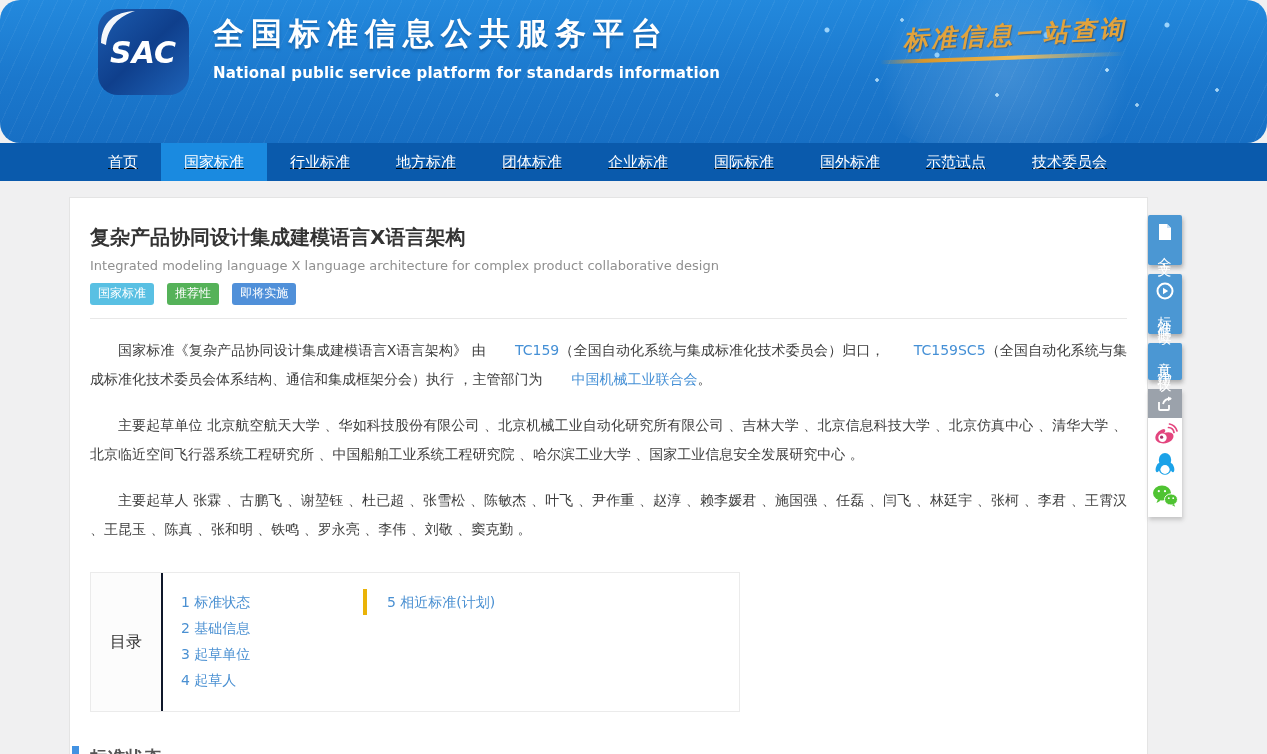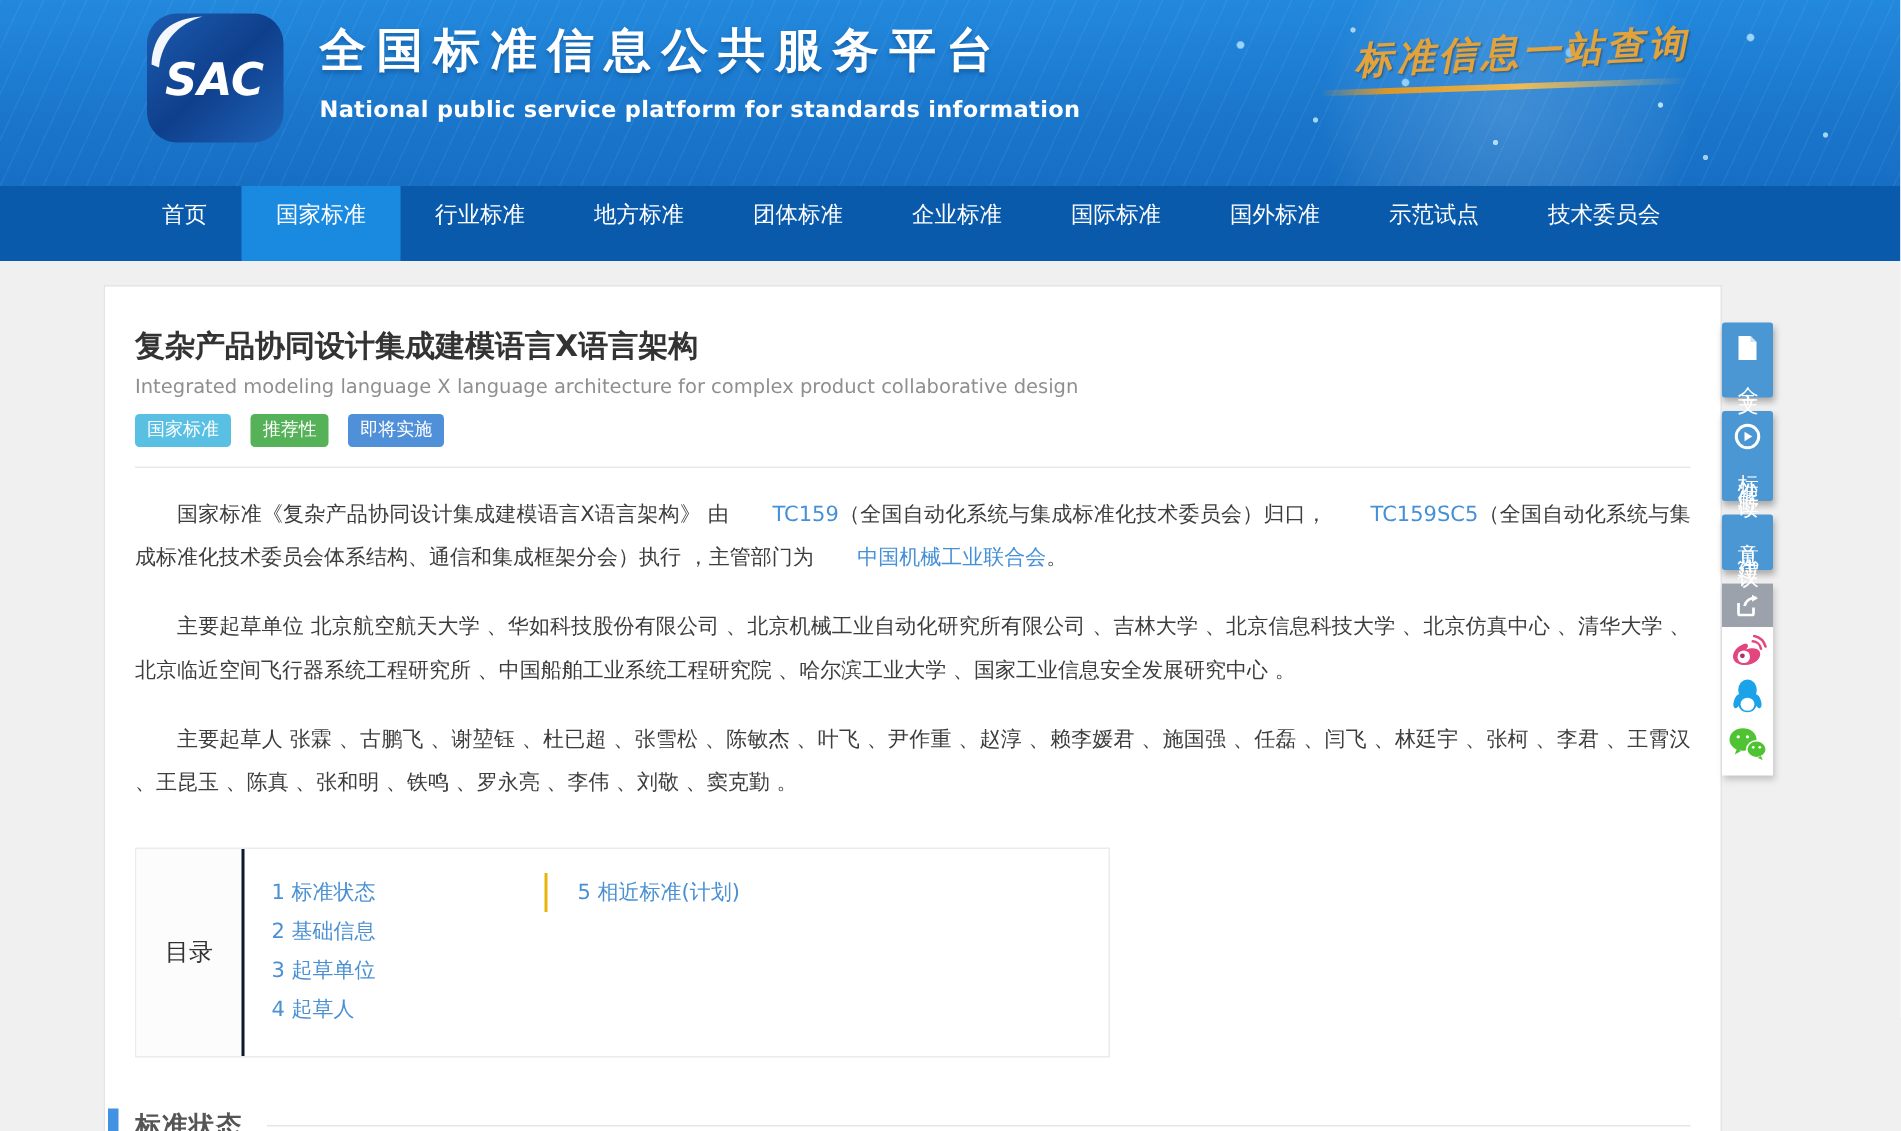--- a/index.html
+++ b/index.html
@@ -1,21 +1,21 @@
 <!DOCTYPE html>
 <html><head>
 <meta charset="utf-8">
 <style>
   * { margin:0; padding:0; box-sizing:border-box; }
   html,body { width:1267px; height:754px; }
   body { font-family:"DejaVu Sans","Liberation Sans",sans-serif; background:#f0f0f1; }
   #app { position:relative; width:1267px; height:754px; overflow:hidden; background:#f0f0f1; }
 
   
-  .hdr { position:relative; height:124px; background:linear-gradient(180deg,#2389dd 0%,#1b78cd 55%,#176fc4 100%); overflow:hidden; }
+  .hdr { position:relative; height:143px; background:linear-gradient(180deg,#2389dd 0%,#1b78cd 55%,#176fc4 100%); overflow:hidden;border-radius:20px; }
   .hdr::before { content:''; position:absolute; inset:0;
     background:repeating-linear-gradient(115deg, rgba(255,255,255,0.05) 0 1px, transparent 1px 13px); }
   .hdr-globe { position:absolute; left:855px; top:-30px; width:300px; height:190px; border-radius:50%;
     background:radial-gradient(circle at 50% 55%, rgba(255,255,255,0.16) 0%, rgba(255,255,255,0.05) 55%, transparent 68%); }
   .hdr-dots { position:absolute; right:0; top:0; width:480px; height:124px;
     background-image:
       radial-gradient(circle 3px at 40px 30px, rgba(170,220,255,0.9) 0 2px, transparent 3px),
       radial-gradient(circle 2px at 90px 80px, rgba(200,235,255,0.8) 0 1.5px, transparent 2px),
       radial-gradient(circle 3px at 150px 55px, rgba(160,215,255,0.9) 0 2px, transparent 3px),
       radial-gradient(circle 2px at 210px 95px, rgba(210,240,255,0.8) 0 1.5px, transparent 2px),
@@ -31,21 +31,21 @@
     text-shadow:0 2px 3px rgba(0,40,90,0.35); }
   .brand-sub { margin-top:9px; font-size:15px; font-weight:bold; letter-spacing:0.2px; white-space:nowrap; }
   .slogan { position:absolute; left:903px; top:17px; width:260px; color:#e2a33c; font-size:25px; font-weight:bold;
     font-style:italic; letter-spacing:3px; white-space:nowrap; transform:rotate(-3deg);
     text-shadow:1px 1px 1px rgba(60,30,0,0.35); font-family:"DejaVu Serif","Liberation Serif",serif; }
   .slogan-line { position:absolute; left:880px; top:56px; width:245px; height:4px; border-radius:3px;
     transform:rotate(-2deg);
     background:linear-gradient(90deg, rgba(216,150,40,0) 0%, #d8962a 18%, #eebb55 55%, rgba(216,150,40,0) 100%); }
 
   
-  .nav { display:flex; height:50px; background:#0a5aac; padding-left:85px; }
+  .nav { display:flex; height:38px; background:#0a5aac; padding-left:85px;text-decoration:underline; }
   .nav a { display:block; line-height:38px; padding:0 23px; color:#fff; font-size:15px; text-decoration:none; white-space:nowrap; cursor:pointer; }
   .nav a.active { background:#1a8ae0; }
 
   
   .main { position:relative; }
   .card { position:absolute; left:69px; top:16px; width:1079px; height:584px; min-height:584px;
     background:#fff; border:1px solid #e4e4e4; padding:0 20px; }
   .std-title { padding-top:26px; font-size:20px; font-weight:bold; color:#333; }
   .std-en { margin-top:7px; font-size:13px; color:#8f8f8f; }
   .tags { margin-top:9px; }
@@ -58,21 +58,21 @@
   .para a { color:#4590d6; text-decoration:none; cursor:pointer;margin-left:29px; }
 
   
   .toc { margin-top:28px; width:650px; border:1px solid #ebebeb; display:flex; }
   .toc-label { width:72px; display:flex; align-items:center; justify-content:center;
     font-size:16px; color:#333; border-right:2px solid #0f172a; background:#fcfcfc; }
   .toc-body { flex:1; padding:16px 0 18px 18px; }
   .toc-row { line-height:26px; font-size:14px; }
   .toc-row a { color:#4a90d2; text-decoration:none; cursor:pointer; }
   .toc-c1 { display:inline-block; width:182px; }
-  .toc-c2 { display:inline-block; border-left:2px solid #eab308; padding-left:20px; }
+  .toc-c2 { display:inline-block; border-left:4px solid #eab308; padding-left:20px; }
 
   
   .section-head { display:flex; align-items:center; position:relative; margin-top:34px; }
   .section-bar { position:absolute; left:-18px; top:0; width:7px; height:23px; background:#4292e2; }
   .section-title { font-size:17px; font-weight:bold; color:#555; letter-spacing:1px; }
   .section-line { flex:1; height:1px; background:#e6e6e6; margin-left:16px; }
 
   
   .side { position:absolute; left:1148px; top:215px; width:38px; }
   .side-btn { width:34px; background:#4b97d3; color:#fff; border-radius:2px; margin-bottom:9px;

